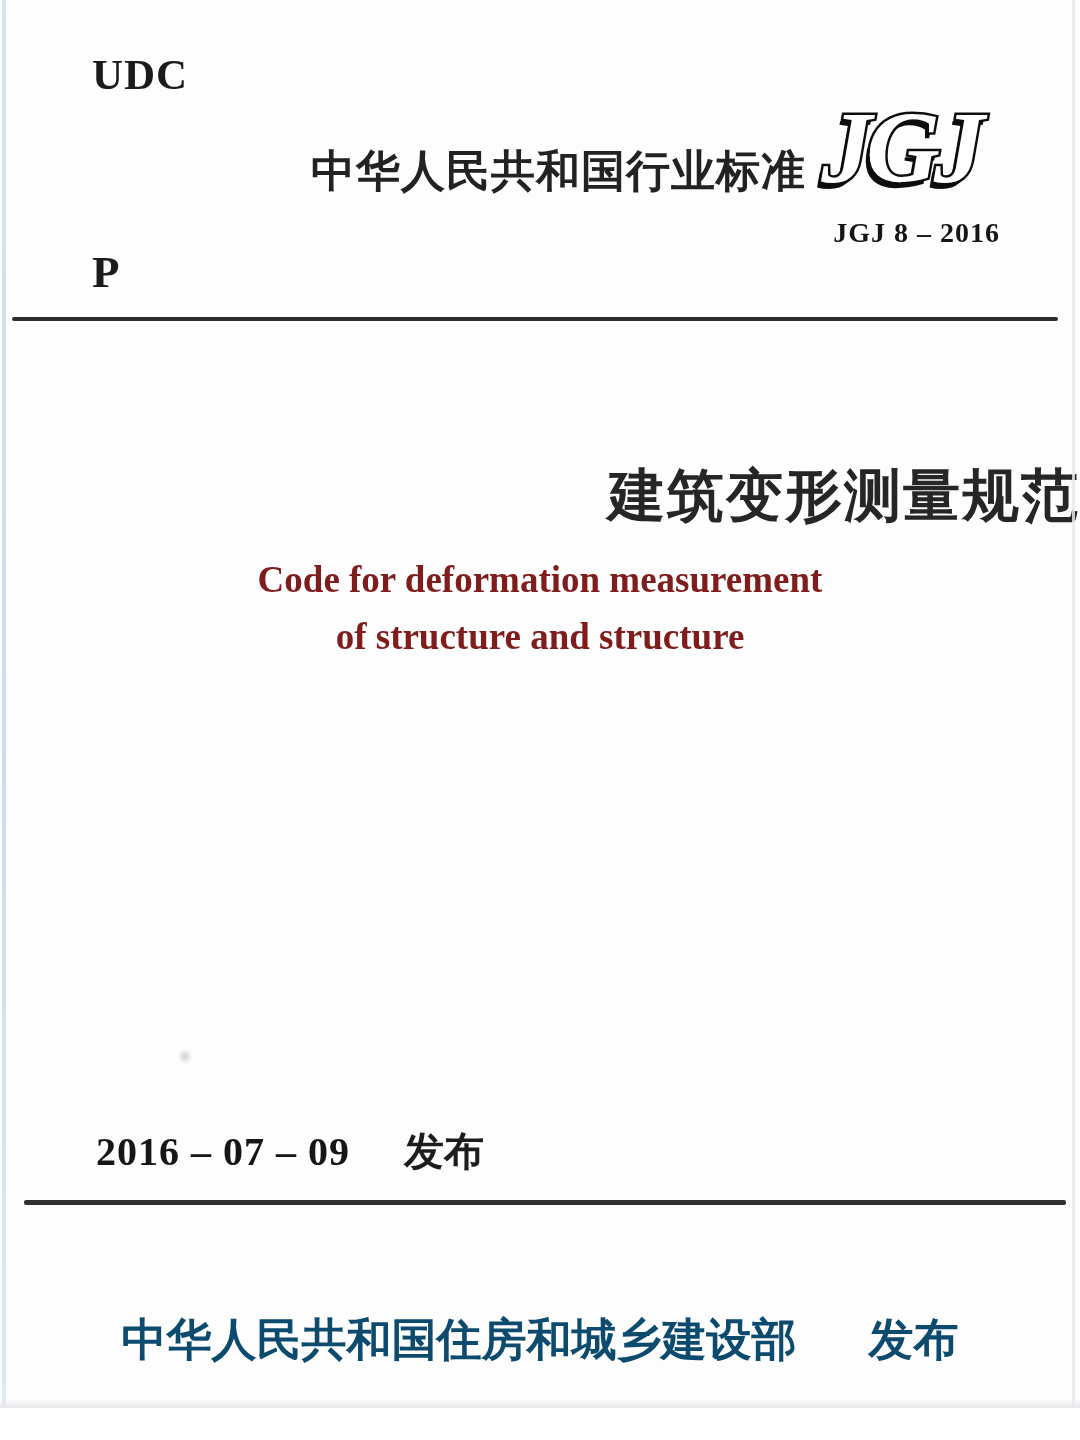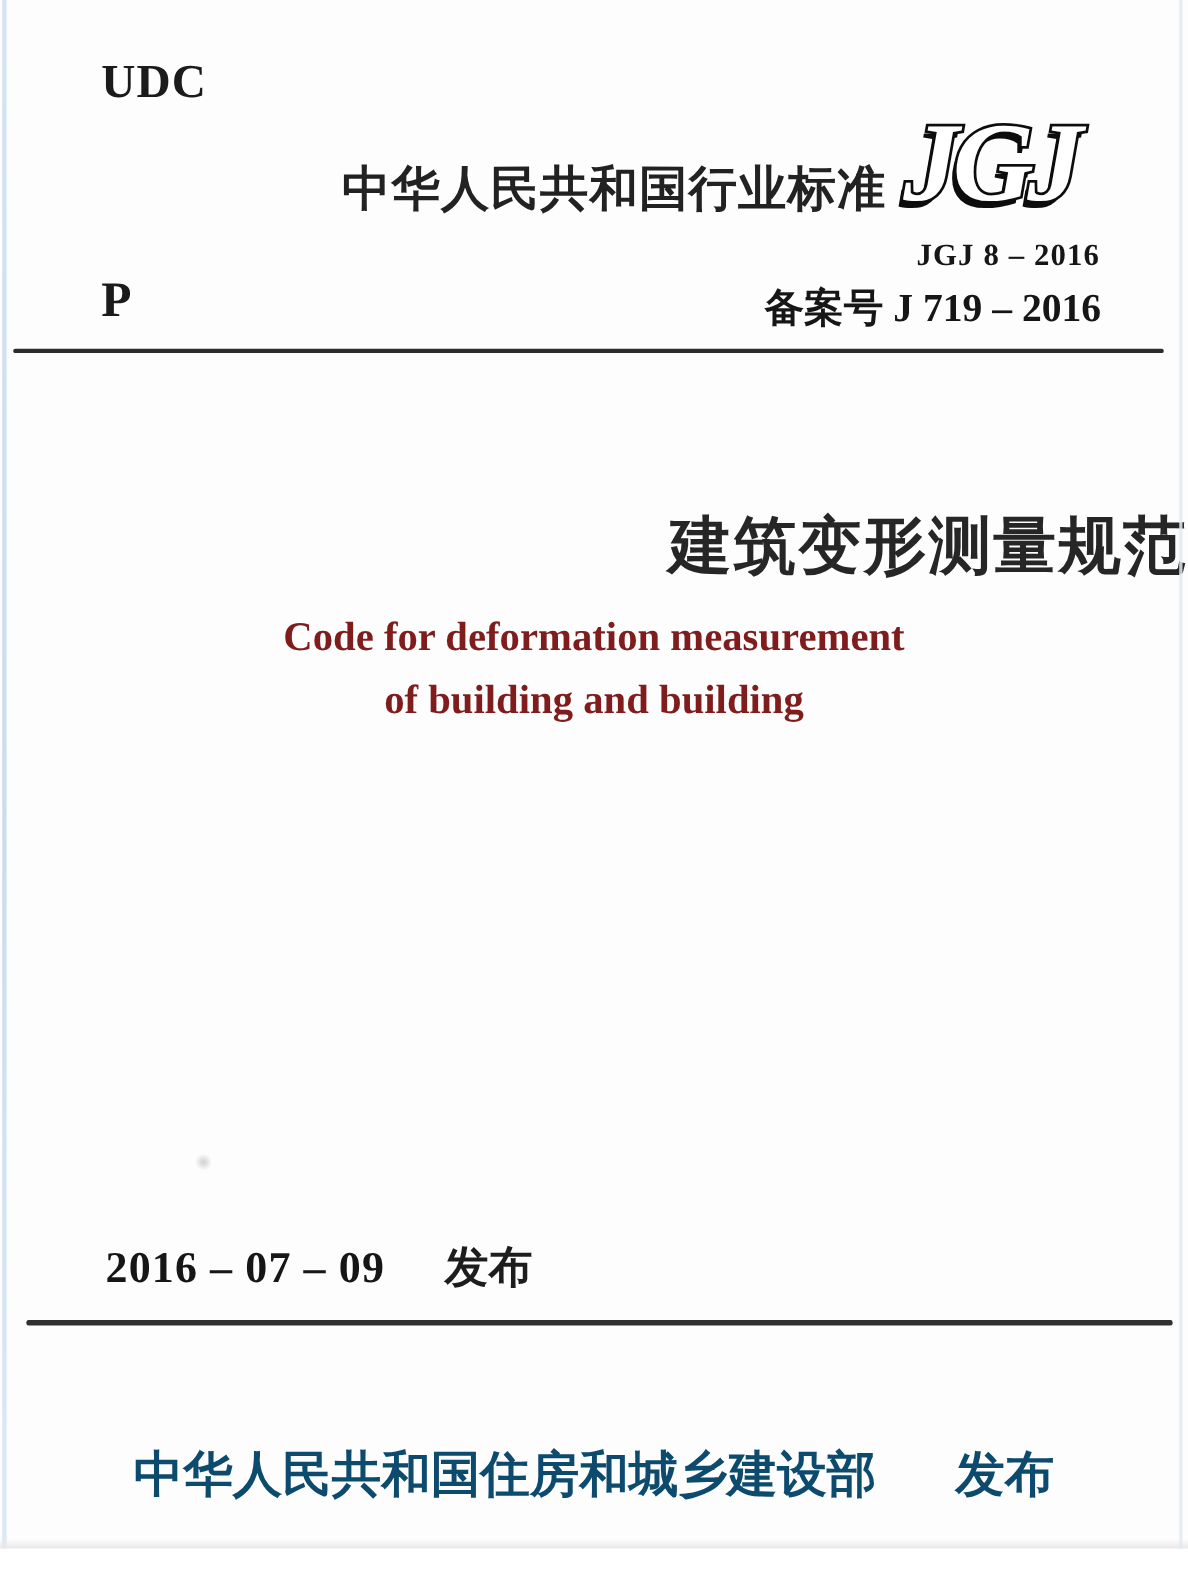--- a/index.html
+++ b/index.html
@@ -189,29 +189,28 @@
 
     <svg class="jgj-logo" viewBox="0 0 232 138" xmlns="http://www.w3.org/2000/svg">
       <text x="112" y="106" transform="translate(-4,6)" text-anchor="middle" font-size="102" font-weight="bold" font-style="italic" font-family="Liberation Serif, serif" letter-spacing="-6" fill="#0d0d0d">JGJ</text>
       <text x="112" y="106" text-anchor="middle" font-size="102" font-weight="bold" font-style="italic" font-family="Liberation Serif, serif" letter-spacing="-6" fill="#ffffff" stroke="#0d0d0d" stroke-width="5" paint-order="stroke">JGJ</text>
     </svg>
 
     <div class="p-class">P</div>
 
     <div class="std-code">JGJ 8 – 2016</div>
 
-    <div class="record-no">备案号 J 719 – 2016</div>
 
     <div class="rule-top"></div>
 
     <div class="title-cn">建筑变形测量规范</div>
 
     <div class="title-en">
       <div>Code for deformation measurement</div>
-      <div>of building and building</div>
+      <div>of structure and structure</div>
     </div>
 
     <div class="speck"></div>
 
     <div class="date-row-left">
       <span class="date-num">2016 – 07 – 09</span>
       <span class="date-label">发布</span>
     </div>
 
 

